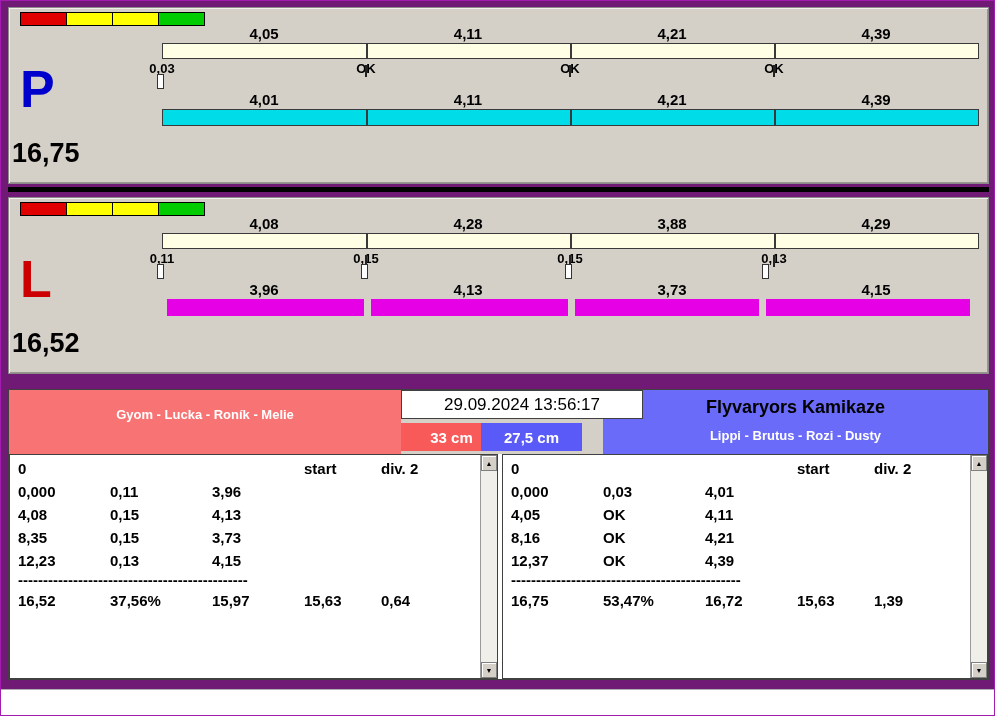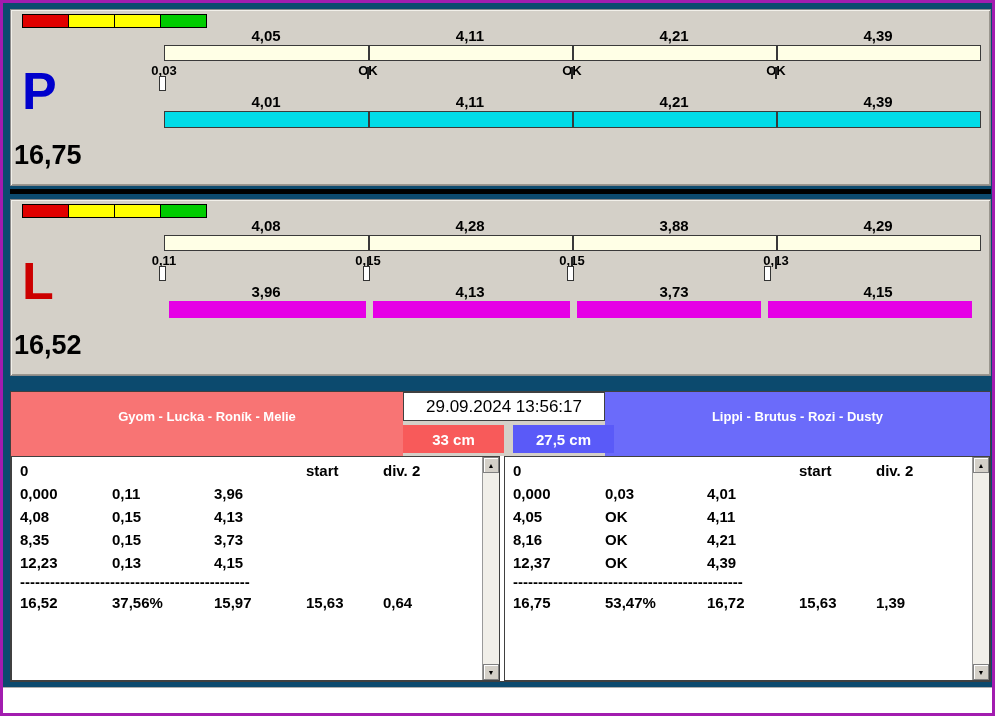--- a/index.html
+++ b/index.html
@@ -1,18 +1,18 @@
 <!DOCTYPE html>
 <html><head>
 <meta charset="utf-8">
 <style>
   * { margin:0; padding:0; box-sizing:border-box; }
   html, body { background:#ffffff; font-family:"Liberation Sans", sans-serif; }
-  #app { position:relative; width:995px; height:716px; background:#0c4a6e;
-         border:3px solid #a21caf; overflow:hidden;text-decoration:underline; }
+  #app { position:relative; width:995px; height:716px; background:#701a75;
+         border:1px solid #a21caf; overflow:hidden;text-decoration:underline; }
 
   
   .panel { position:absolute; left:7px; width:981px; height:177px; background:#d4d0c8;
            border:1px solid #8a8a8a;
            box-shadow: inset 1px 1px 0 #f2f0ea, inset -1px -1px 0 #9a968e; }
   #panel-p { top:6px; }
   #panel-l { top:196px; }
   .divider { position:absolute; left:7px; top:186px; width:981px; height:5px; background:#000; }
 
   .lights { position:absolute; left:11px; top:4px; display:flex; }
@@ -58,27 +58,27 @@
            background:#d4d0c8; border:1px solid #404040; }
   .tablesbg { position:absolute; left:0; top:64px; width:979px; height:225px; background:#fff; }
 
   .hdr { position:absolute; top:0; height:64px; display:flex; flex-direction:column;
          align-items:center; padding-top:7px; }
   .hdr.left  { left:0;    width:392px; background:#f87474; }
   .hdr.right { left:594px; width:385px; background:#6b6bfa; }
   .hdr .team    { font-weight:bold; font-size:18px; color:#000; }
   .hdr .members { font-weight:bold; font-size:13px; color:#fff; margin-top:10px; }
 
-  .dtbox { position:absolute; left:392px; top:0; width:202px; height:29px; background:#fff;
+  .dtbox { position:absolute; left:392px; top:0; width:242px; height:29px; background:#fff;
            border:1px solid #404040; display:flex; align-items:center; justify-content:center;
            font-size:17px; color:#000; }
   .cm { position:absolute; top:33px; width:101px; height:28px; display:flex; align-items:center;
         justify-content:center; color:#fff; font-weight:bold; font-size:15px; }
   .cm.left  { left:392px; background:#f85a5a; }
-  .cm.right { left:502px; background:#5a5af8; }
+  .cm.right { left:472px; background:#5a5af8; }
 
   .ttable { position:absolute; top:64px; height:225px; background:#fff; border:1px solid #404040; }
   .ttable.left  { left:0;    width:489px; }
   .ttable.right { left:493px; width:486px; }
 
   .trow { position:absolute; left:6px; right:20px; height:22px;
           font-weight:bold; font-size:15px; color:#000; }
   .r0{top:5px;} .r1{top:28px;} .r2{top:51px;} .r3{top:74px;} .r4{top:97px;}
   .rdash{top:116px;} .rsum{top:137px;}
   .c { position:absolute; top:0; white-space:nowrap; }
@@ -205,20 +205,21 @@
   </section>
 
   <section id="board">
     <div class="tablesbg"></div>
 
     <div class="hdr left">
       <div class="members">Gyom - Lucka - Roník - Melie</div>
     </div>
 
     <div class="hdr right">
+      <div class="team">Flyvaryors Kamikaze</div>
       <div class="members">Lippi - Brutus - Rozi - Dusty</div>
     </div>
 
     <div class="dtbox">29.09.2024 13:56:17</div>
     <div class="cm left">33 cm</div>
     <div class="cm right">27,5 cm</div>
 
     <div class="ttable left">
       <div class="trow r0">
         <span class="c c1">0</span>

